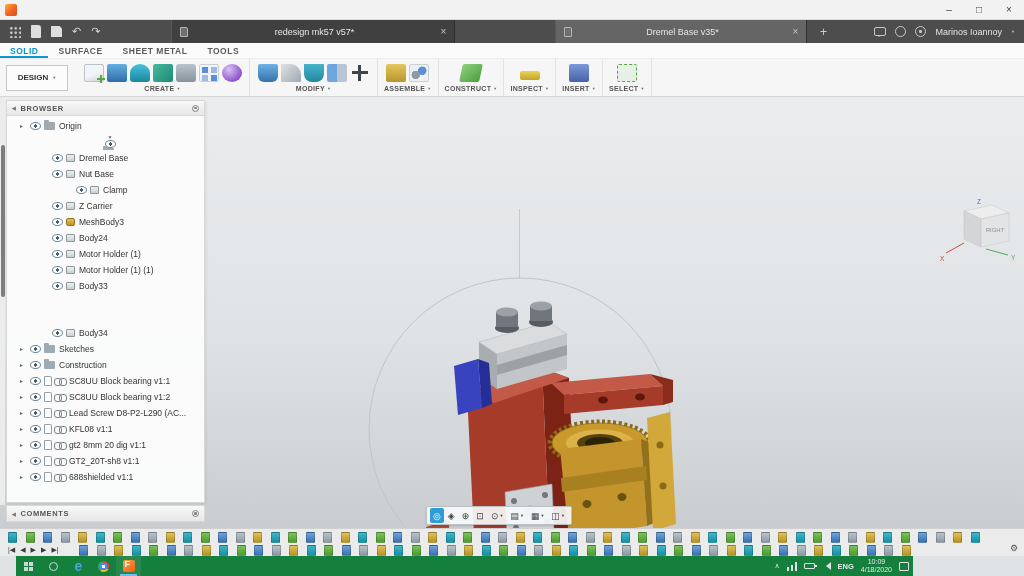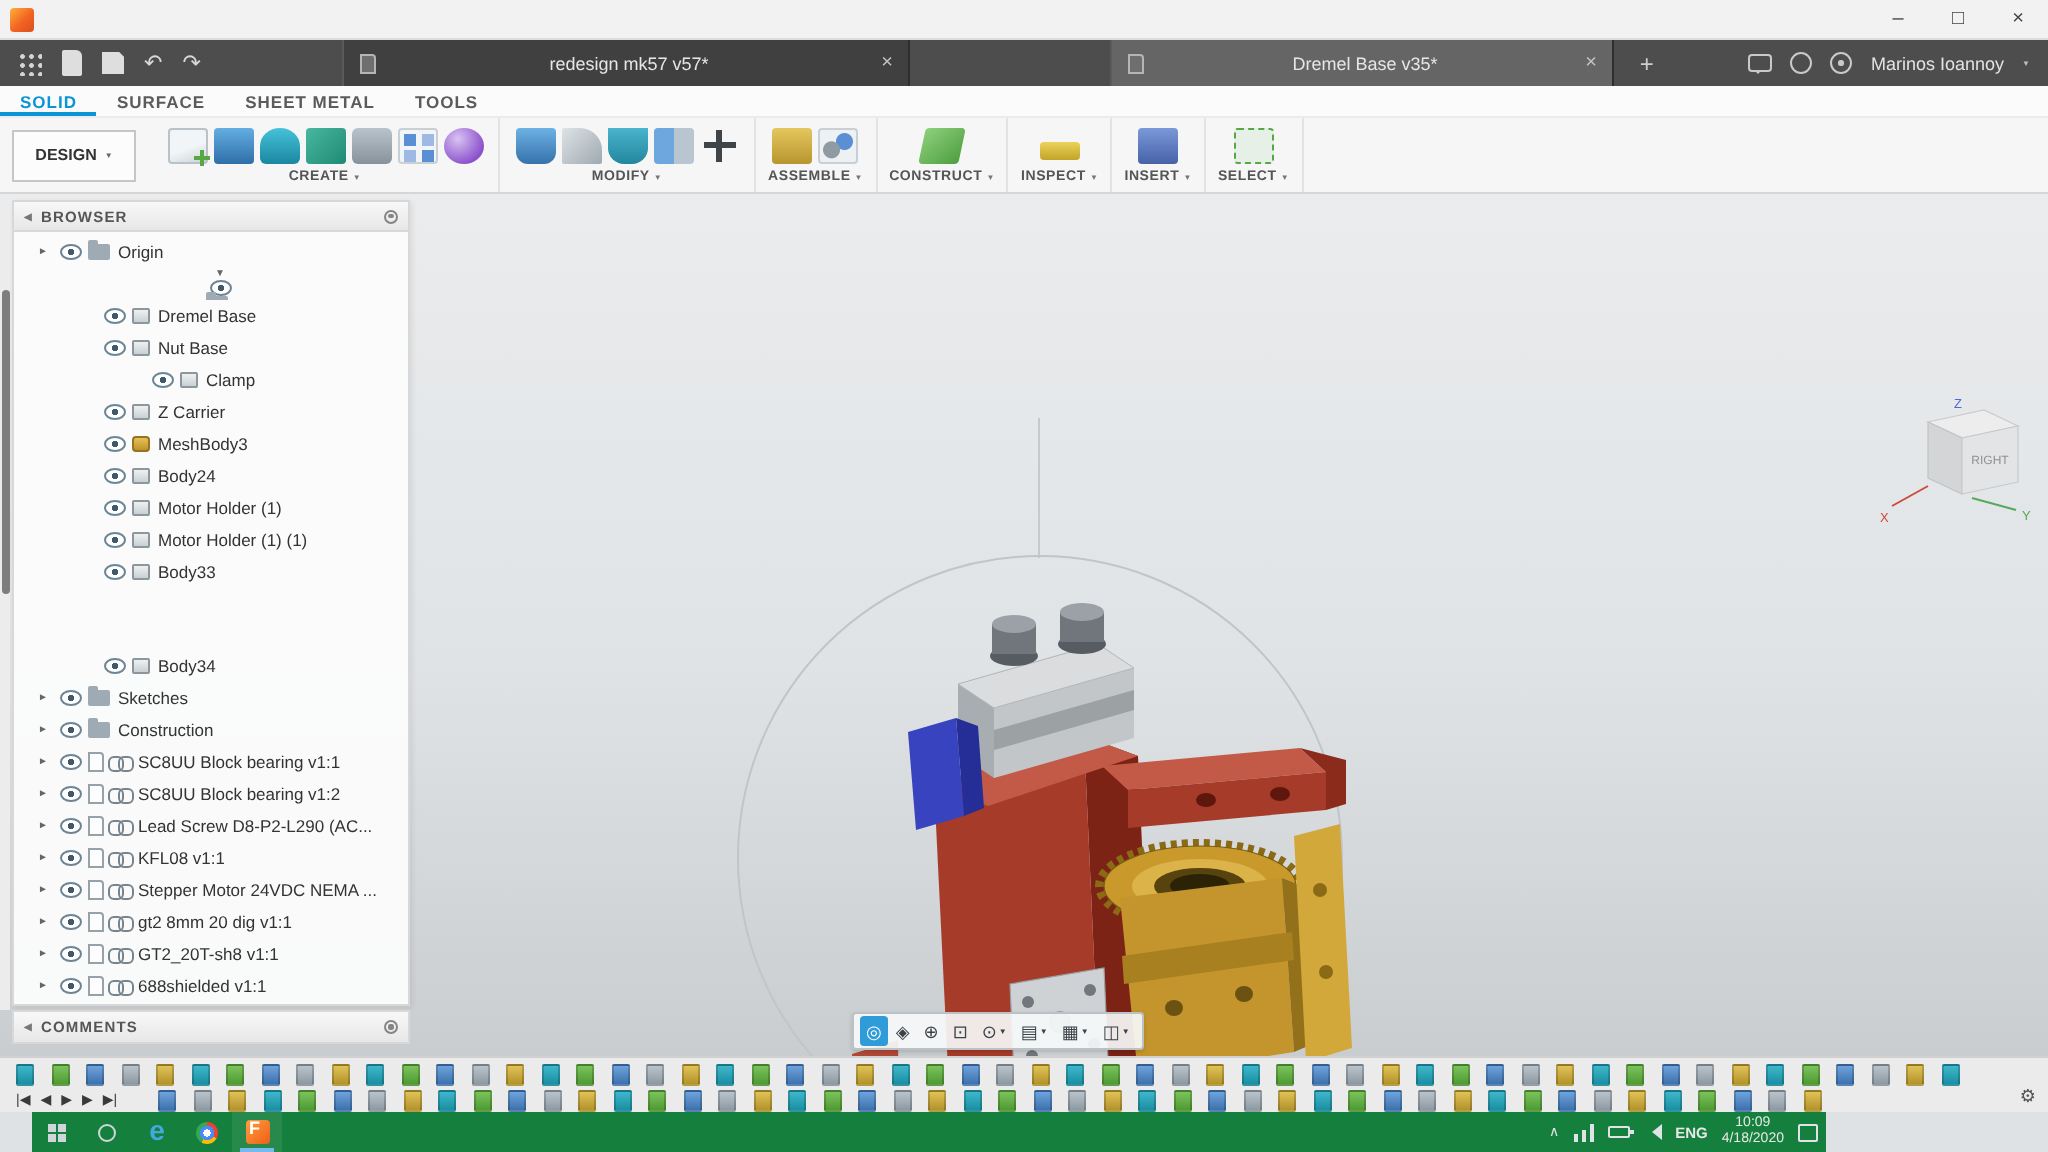--- a/index.html
+++ b/index.html
@@ -473,27 +473,20 @@
           <span class="eye-icon"></span>
           <span class="i-doc"></span>
           <span class="i-link"></span>
           <span class="brow-label">KFL08 v1:1</span>
         </div>
         <div class="brow" style="padding-left: 10px;">
           <span class="tree-arrow">►</span>
           <span class="eye-icon"></span>
           <span class="i-doc"></span>
           <span class="i-link"></span>
-          <span class="brow-label">Stepper Motor 24VDC NEMA ...</span>
-        </div>
-        <div class="brow" style="padding-left: 10px;">
-          <span class="tree-arrow">►</span>
-          <span class="eye-icon"></span>
-          <span class="i-doc"></span>
-          <span class="i-link"></span>
           <span class="brow-label">gt2 8mm 20 dig v1:1</span>
         </div>
         <div class="brow" style="padding-left: 10px;">
           <span class="tree-arrow">►</span>
           <span class="eye-icon"></span>
           <span class="i-doc"></span>
           <span class="i-link"></span>
           <span class="brow-label">GT2_20T-sh8 v1:1</span>
         </div>
         <div class="brow" style="padding-left: 10px;">

